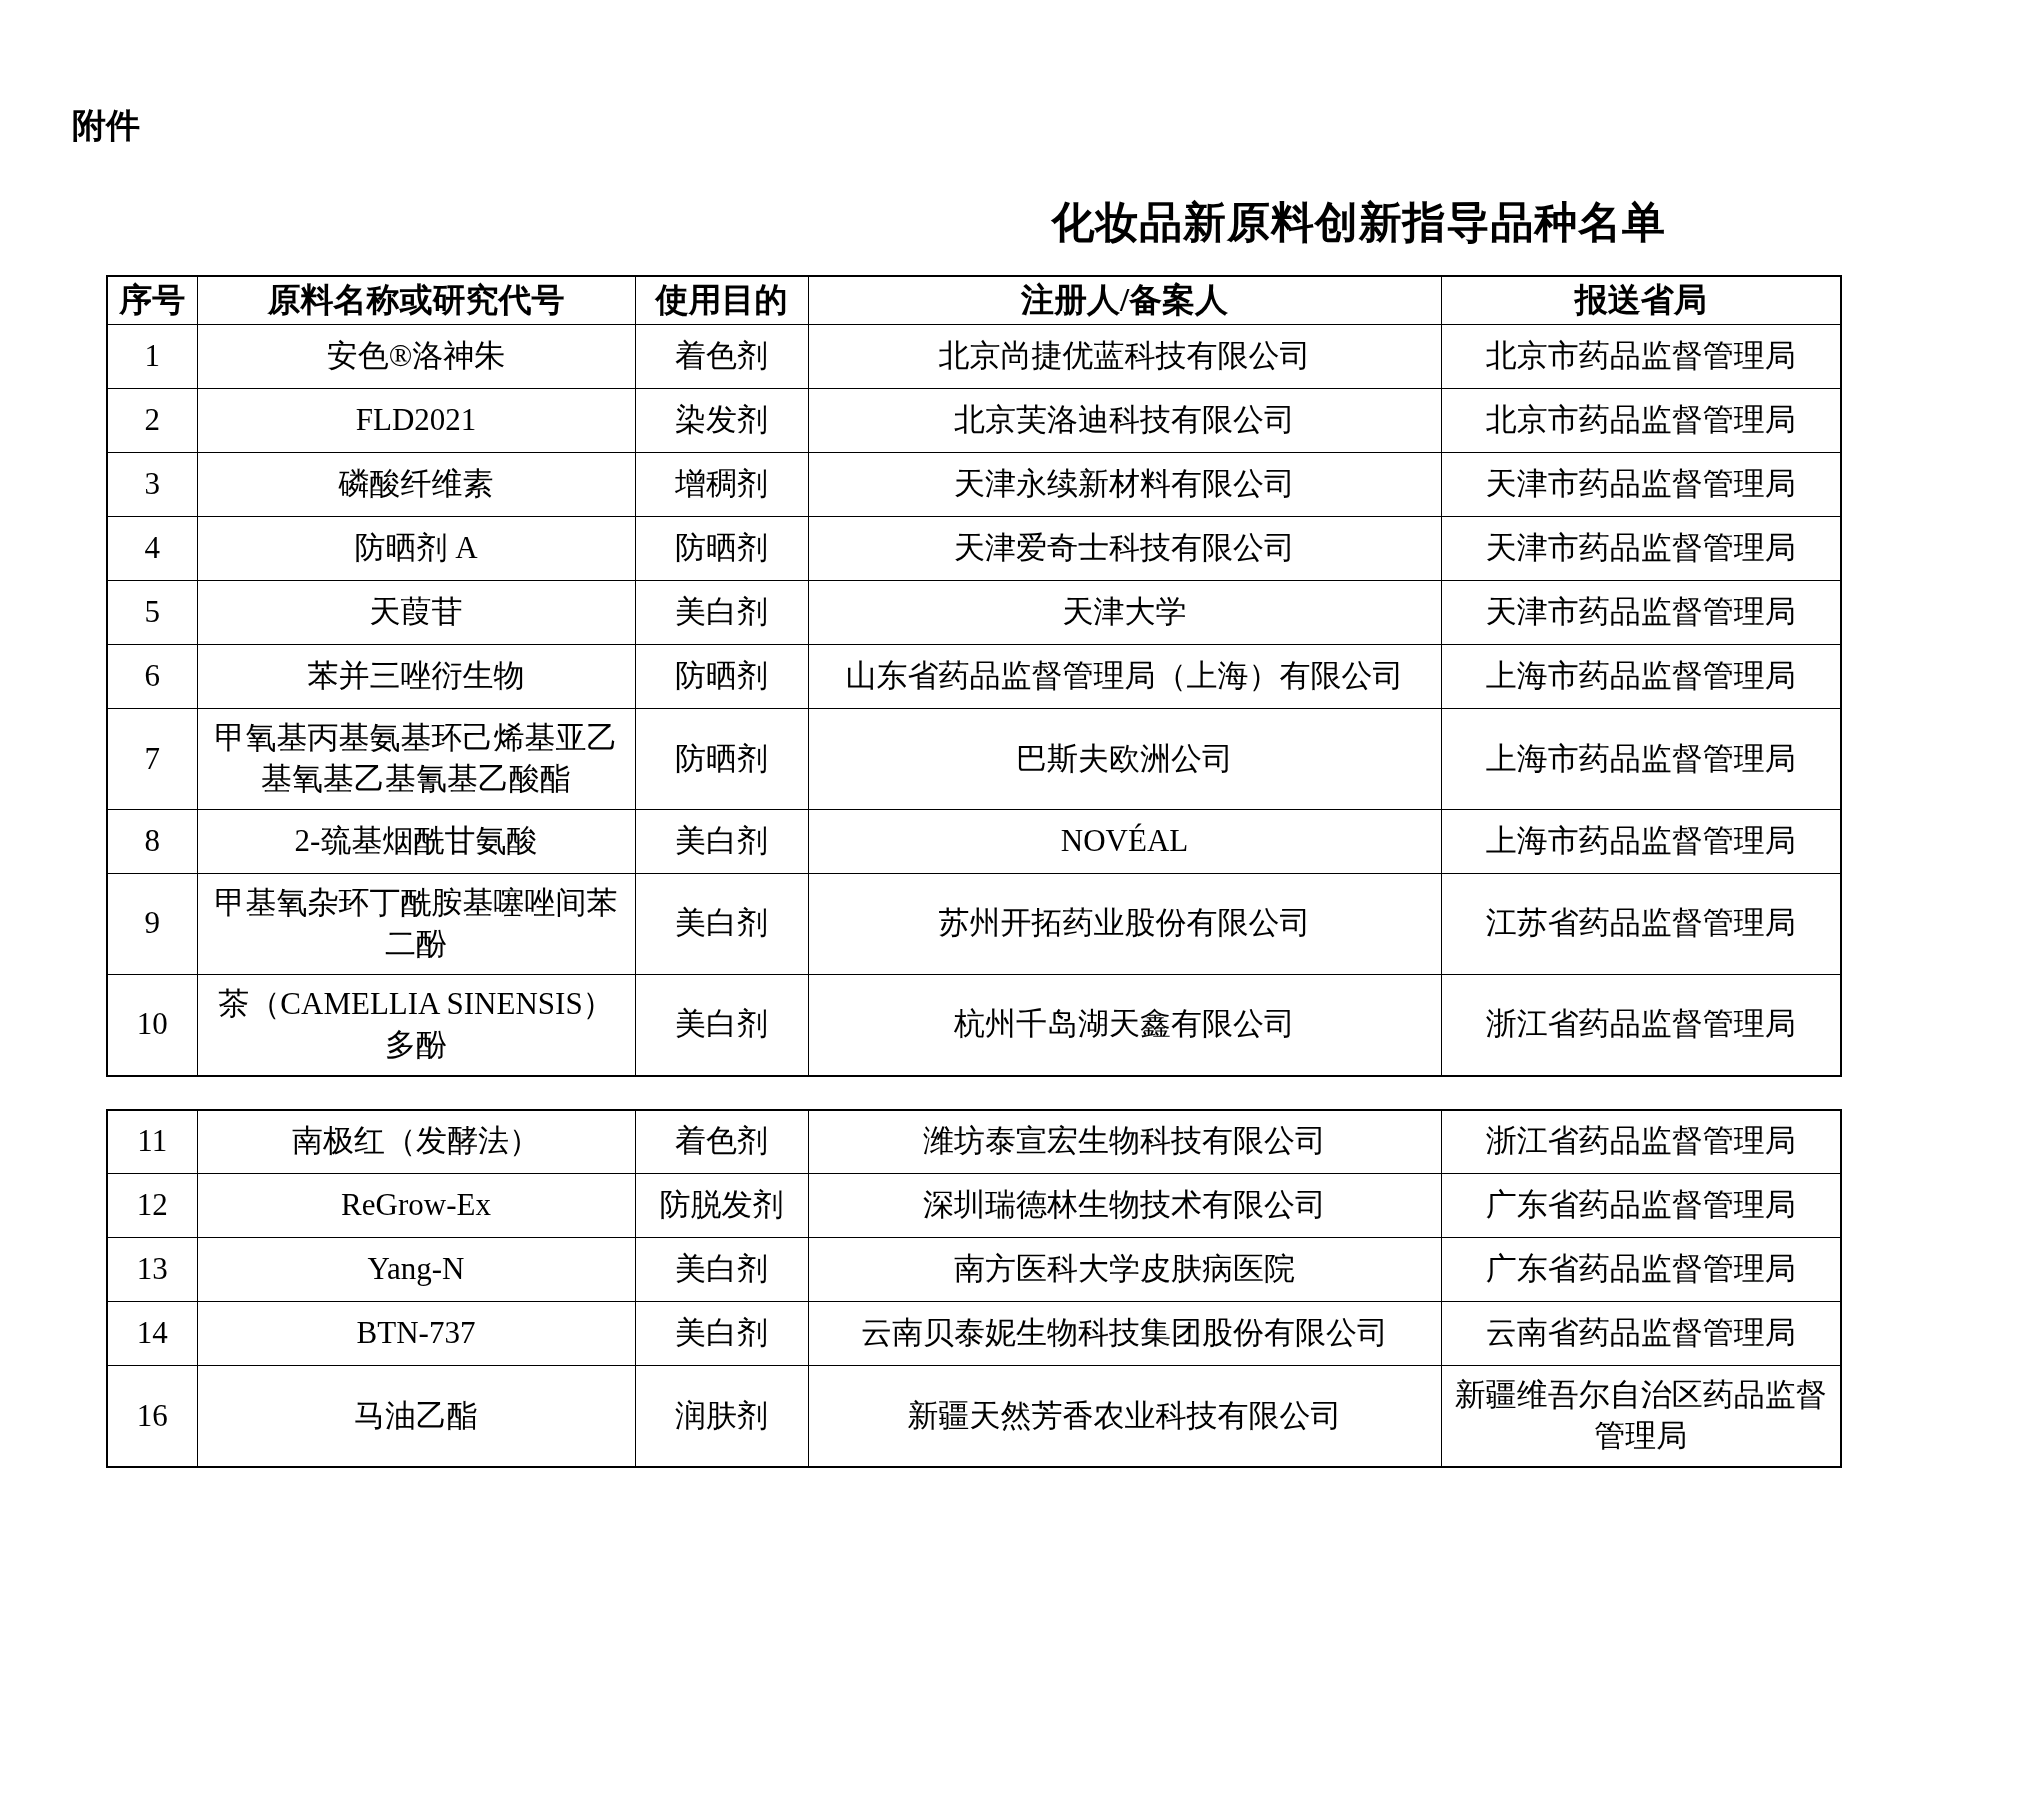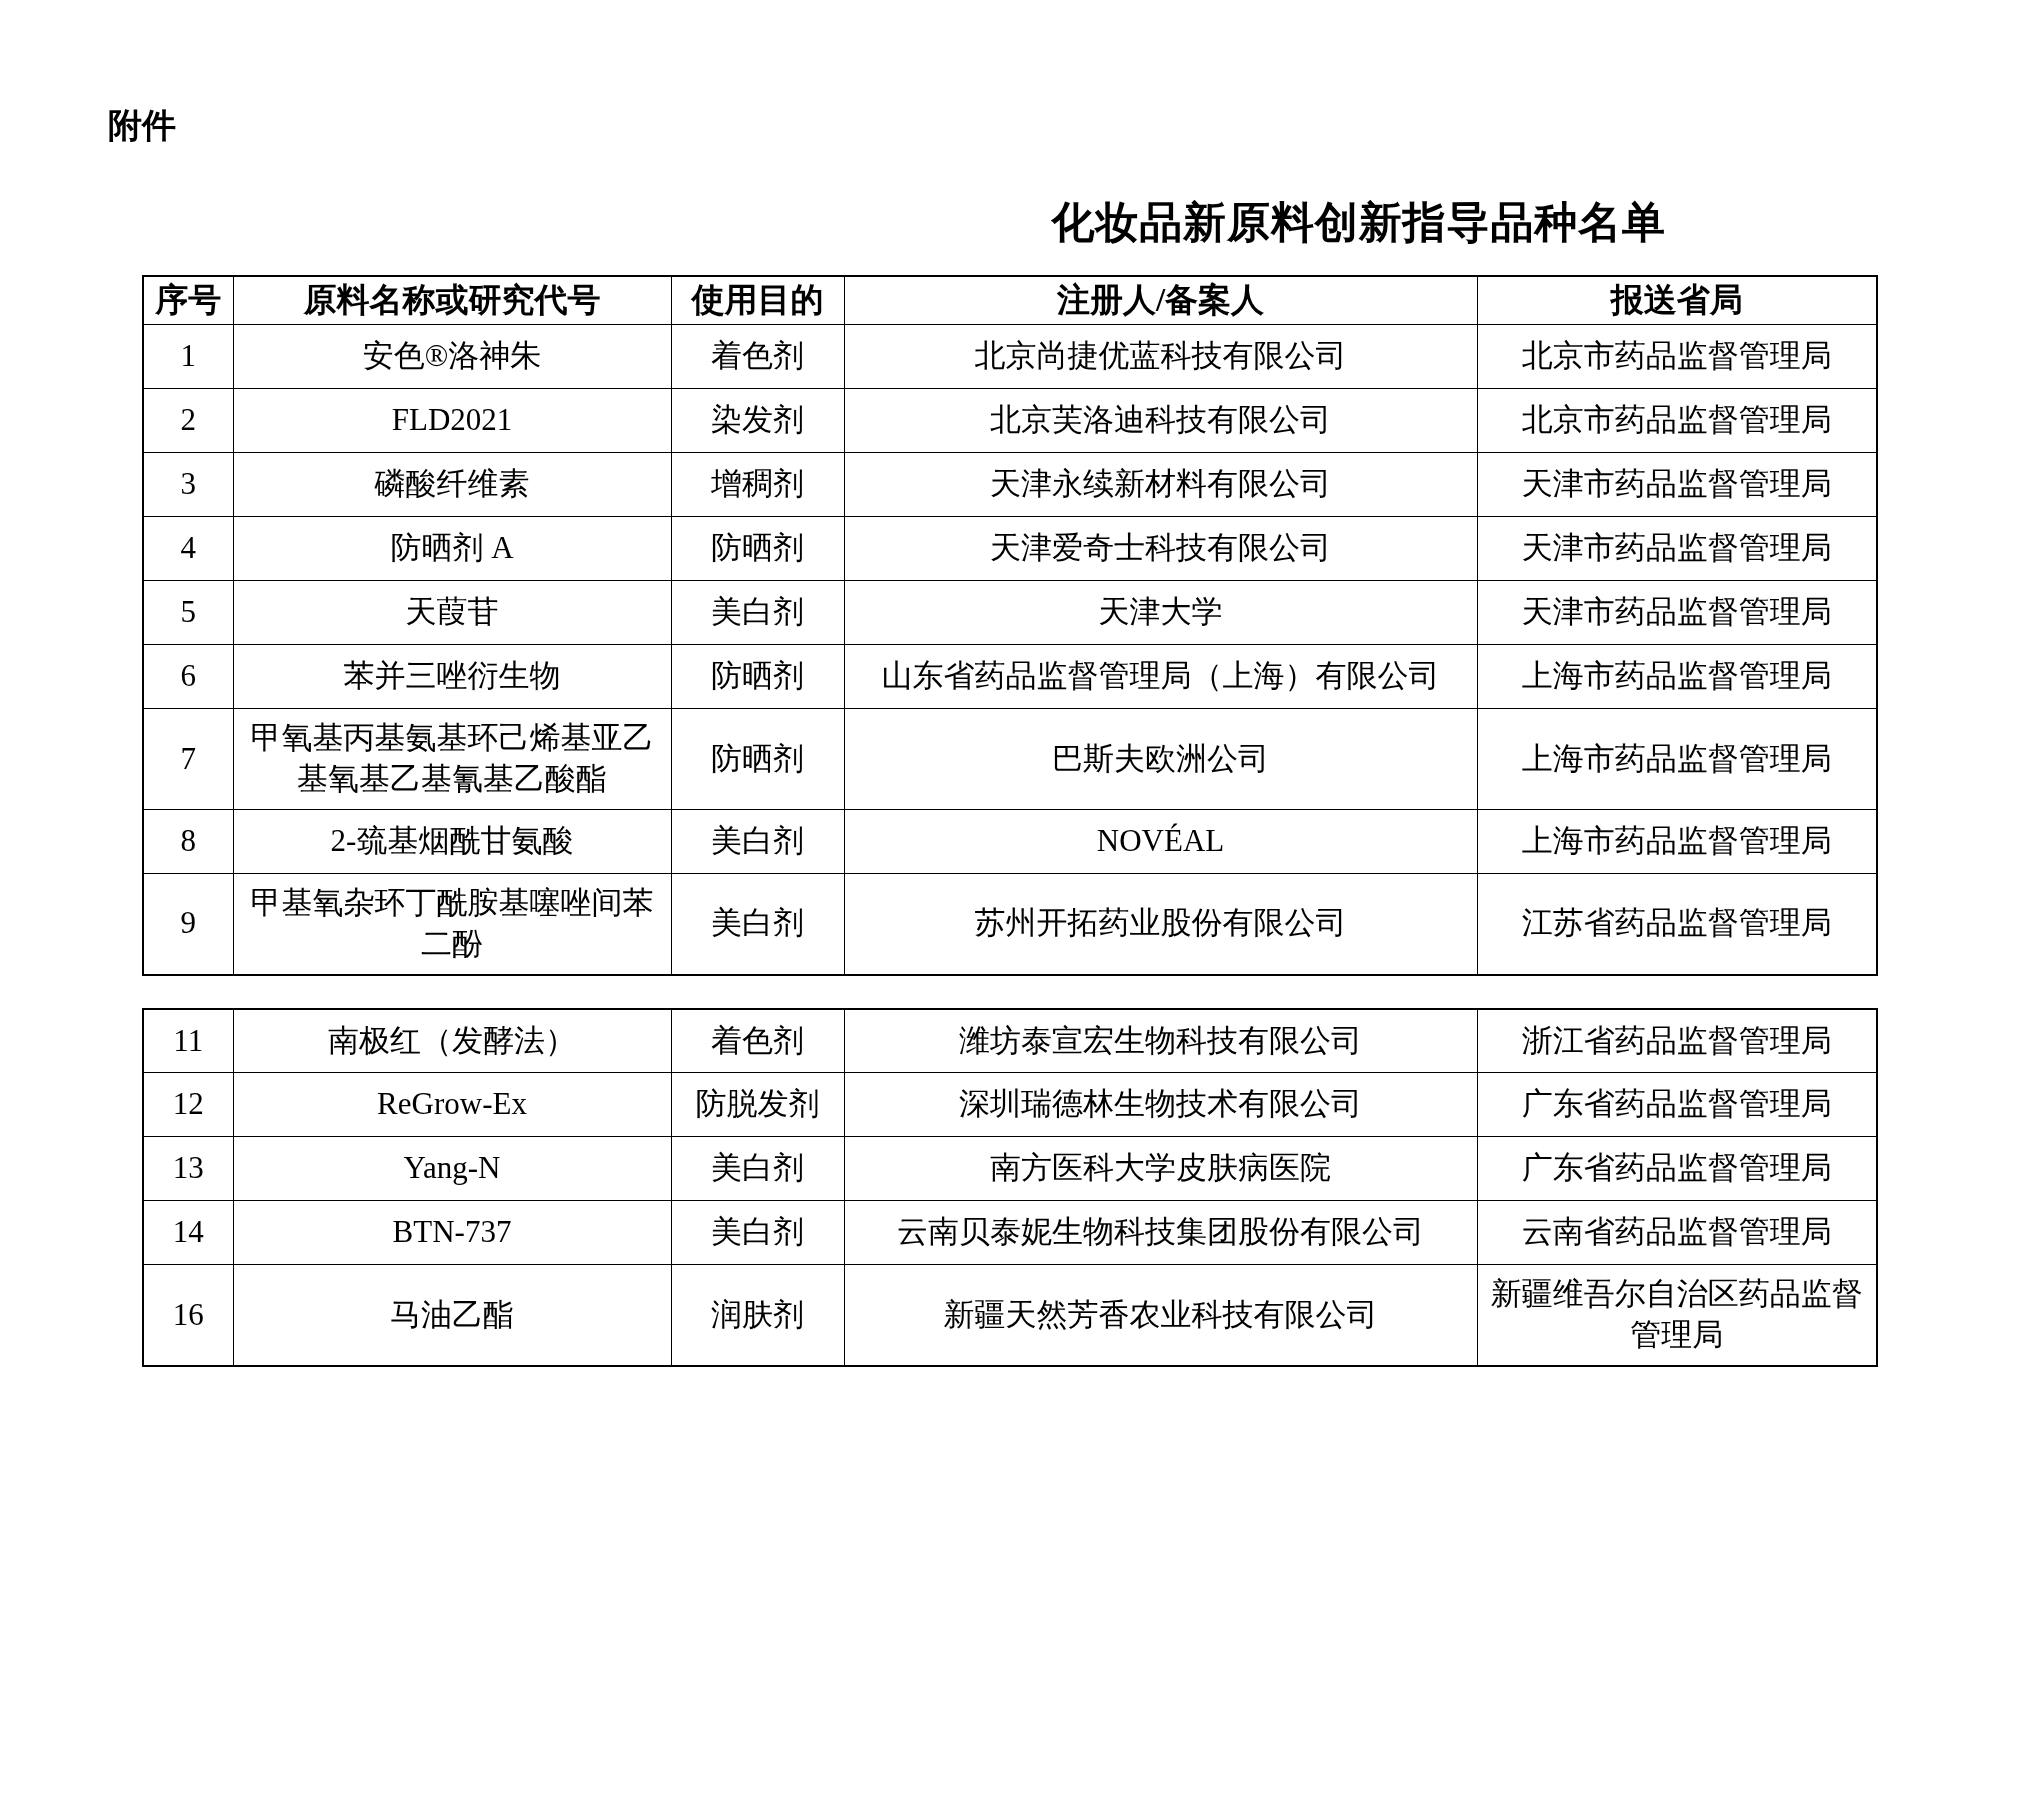--- a/index.html
+++ b/index.html
@@ -1,21 +1,21 @@
 <!DOCTYPE html>
 <html style="font-size:14.5px"><head>
 <meta charset="utf-8">
 <style>
   html,body{margin:0;padding:0;}
   body{
     width:2031px;height:1813px;overflow:hidden;
     background:#ffffff;color:#000000;
     font-family:"Liberation Serif","DejaVu Serif",serif;
   }
-  .page{box-sizing:border-box;width:1788px;height:1813px;padding:104px 122px 0 108px;}
+  .page{box-sizing:border-box;width:1788px;height:1813px;padding:104px 122px 0 72px;}
   .attachment{
     font-family:"Liberation Sans","DejaVu Sans",sans-serif;
     font-weight:bold;font-size:34px;line-height:1.25;
   }
   .title{
     font-family:"Liberation Sans","DejaVu Sans",sans-serif;
     font-weight:bold;font-size:43px;letter-spacing:0.9px;
     text-align:right;margin:47px 0 23.5px 0;
   }
   table.t{
@@ -130,20 +130,27 @@
           <td class="c-registrant">NOVÉAL</td>
           <td class="c-bureau">上海市药品监督管理局</td>
         </tr>
         <tr>
           <td class="c-no">9</td>
           <td class="c-name">甲基氧杂环丁酰胺基噻唑间苯二酚</td>
           <td class="c-purpose">美白剂</td>
           <td class="c-registrant">苏州开拓药业股份有限公司</td>
           <td class="c-bureau">江苏省药品监督管理局</td>
         </tr>
+        <tr>
+          <td class="c-no">10</td>
+          <td class="c-name">茶（CAMELLIA SINENSIS）多酚</td>
+          <td class="c-purpose">美白剂</td>
+          <td class="c-registrant">杭州千岛湖天鑫有限公司</td>
+          <td class="c-bureau">浙江省药品监督管理局</td>
+        </tr>
       </tbody>
   </table>
 
   <table class="t">
     <colgroup>
       <col class="w-no">
         <col class="w-name">
         <col class="w-purpose">
         <col class="w-registrant">
         <col class="w-bureau">

